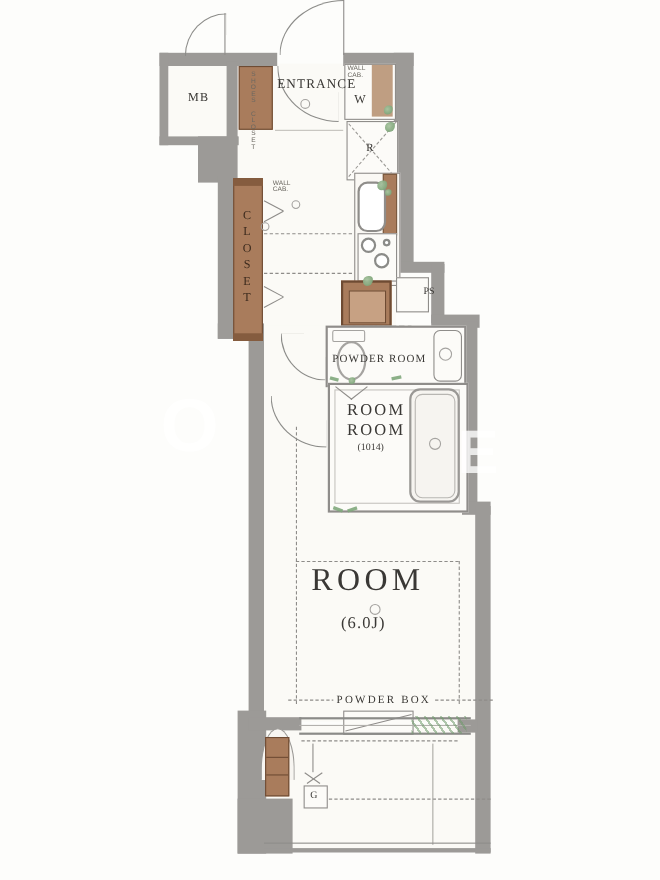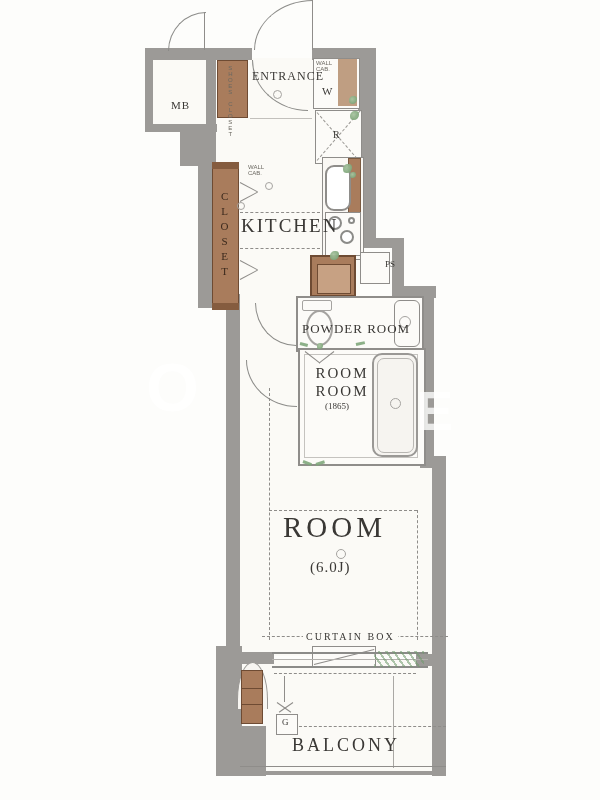--- a/index.html
+++ b/index.html
@@ -100,21 +100,20 @@
   <div class="box" style="left:325px;top:165px;width:22px;height:42px;border-radius:9px;border-width:2px;background:#ffffff"></div>
   <div class="plant" style="left:343px;top:164px;width:9px;height:9px"></div>
   <div class="plant" style="left:350px;top:172px;width:6px;height:6px"></div>
   <div class="box" style="left:325px;top:212px;width:34px;height:42px"></div>
   <div class="burner" style="left:328px;top:216px;width:14px;height:14px"></div>
   <div class="burner" style="left:340px;top:230px;width:14px;height:14px"></div>
   <div class="burner" style="left:348px;top:217px;width:7px;height:7px"></div>
 
   <div class="dash-h" style="left:240px;top:212px;width:80px"></div>
   <div class="dash-h" style="left:240px;top:248px;width:80px"></div>
-  <div class="lbl" style="left:241px;top:216px;font-size:19px;letter-spacing:2px">KITCHEN</div>
   <div class="lbl tiny" style="left:248px;top:164px;width:22px;white-space:normal">WALL CAB.</div>
   <div class="circ" style="left:265px;top:182px;width:6px;height:6px"></div>
   <div class="circ" style="left:237px;top:202px;width:6px;height:6px"></div>
 
   <div class="line" style="left:240px;top:182px;width:20px;transform:rotate(28deg)"></div>
   <div class="line" style="left:240px;top:201px;width:20px;transform:rotate(-28deg)"></div>
   <div class="line" style="left:240px;top:260px;width:20px;transform:rotate(28deg)"></div>
   <div class="line" style="left:240px;top:279px;width:20px;transform:rotate(-28deg)"></div>
 
   <div class="lbl" style="left:252px;top:70px;font-size:12px;letter-spacing:1px">ENTRANCE</div>
@@ -126,72 +125,71 @@
   <div class="lbl" style="left:318px;top:296px;font-size:10px;letter-spacing:2px">COUNTER</div>
 
   <div class="box" style="left:360px;top:252px;width:28px;height:30px"></div>
   <div class="lbl" style="left:385px;top:260px;font-size:9px">PS</div>
 
   <div class="box" style="left:296px;top:296px;width:124px;height:52px;border-width:2px"></div>
   <div class="circ" style="left:302px;top:300px;width:28px;height:9px;border-radius:2px"></div>
   <div class="circ" style="left:306px;top:310px;width:23px;height:32px;border-width:2px"></div>
   <div class="box" style="left:394px;top:300px;width:24px;height:45px;border-radius:6px"></div>
   <div class="circ" style="left:399px;top:316px;width:10px;height:10px"></div>
-  <div class="lbl" style="left:302px;top:322px;font-size:13px;letter-spacing:1px">POWDER ROOM</div>
+  <div class="lbl" style="left:302px;top:322px;font-size:10px;letter-spacing:1px">POWDER ROOM</div>
   <div class="gtick" style="left:300px;top:342px;width:8px;transform:rotate(15deg)"></div>
   <div class="gtick" style="left:356px;top:343px;width:9px;transform:rotate(-12deg)"></div>
 
   <div class="arc-bl" style="left:255px;top:303px;width:40px;height:42px"></div>
   <div class="arc-bl" style="left:246px;top:360px;width:50px;height:46px"></div>
 
   <div class="box" style="left:298px;top:348px;width:124px;height:114px;border-width:2px"></div>
   <div class="abs" style="left:304px;top:354px;width:112px;height:102px;border:1px solid #c5c3bf"></div>
   <div class="tub" style="left:372px;top:353px;width:46px;height:104px"></div>
   <div class="tubin" style="left:377px;top:358px;width:35px;height:93px"></div>
   <div class="circ" style="left:390px;top:398px;width:9px;height:9px"></div>
   <div class="line" style="left:305px;top:351px;width:19px;transform:rotate(38deg)"></div>
   <div class="line" style="left:334px;top:351px;width:19px;transform:rotate(142deg)"></div>
   <div class="lbl" style="left:313px;top:366px;font-size:15px;letter-spacing:2px;text-align:center;width:58px">ROOM</div>
   <div class="lbl" style="left:310px;top:384px;font-size:15px;letter-spacing:2px;text-align:center;width:64px">ROOM</div>
-  <div class="lbl" style="left:325px;top:402px;font-size:9px">(1865)</div>
+  <div class="lbl" style="left:325px;top:402px;font-size:9px">(1014)</div>
   <div class="plant" style="left:317px;top:343px;width:6px;height:6px"></div>
   <div class="gtick" style="left:303px;top:460px;width:9px;transform:rotate(20deg)"></div>
   <div class="gtick" style="left:316px;top:463px;width:9px;transform:rotate(-18deg)"></div>
 
   <div class="dash-v" style="left:269px;top:388px;height:252px"></div>
   <div class="dash-h" style="left:269px;top:510px;width:148px"></div>
   <div class="dash-v" style="left:417px;top:510px;height:130px"></div>
 
   <div class="lbl" style="left:283px;top:512px;font-size:29px;letter-spacing:4px">ROOM</div>
   <div class="circ" style="left:336px;top:549px;width:8px;height:8px"></div>
   <div class="lbl" style="left:310px;top:560px;font-size:15px;letter-spacing:1px">(6.0J)</div>
 
   <div class="dash-h" style="left:262px;top:636px;width:186px"></div>
-  <div class="lbl" style="left:303px;top:632px;font-size:10px;letter-spacing:2px;background:#fbfaf6;padding:0 3px">CURTAIN BOX</div>
+  <div class="lbl" style="left:303px;top:632px;font-size:10px;letter-spacing:2px;background:#fbfaf6;padding:0 3px">POWDER BOX</div>
   <div class="box" style="left:312px;top:646px;width:62px;height:20px"></div>
   <div class="line" style="left:314px;top:664px;width:62px;transform:rotate(-14deg)"></div>
   <div class="abs" style="left:272px;top:652px;width:156px;height:16px;border-top:2px solid #8b8b88;border-bottom:2px solid #8b8b88;box-sizing:border-box"></div>
   <div class="thinline" style="left:272px;top:659px;width:156px;height:1px;background:#b3b1ad"></div>
   <div class="ghatch" style="left:374px;top:651px;width:50px;height:16px"></div>
 
   <div class="dash-h" style="left:274px;top:673px;width:142px"></div>
   <div class="dash-h" style="left:294px;top:726px;width:152px"></div>
   <div class="thinline" style="left:393px;top:676px;width:1px;height:92px;background:#aaa8a4"></div>
-  <div class="lbl" style="left:292px;top:736px;font-size:18px;letter-spacing:3px">BALCONY</div>
   <div class="thinline" style="left:240px;top:766px;width:206px;height:1px"></div>
   <div class="wall" style="left:240px;top:771px;width:206px;height:4px"></div>
 
   <div class="arch" style="left:237px;top:662px;width:29px;height:46px"></div>
   <div class="wood" style="left:241px;top:670px;width:22px;height:54px"></div>
   <div class="thinline" style="left:242px;top:688px;width:20px;height:1px;background:#6e4b33"></div>
   <div class="thinline" style="left:242px;top:704px;width:20px;height:1px;background:#6e4b33"></div>
   <div class="thinline" style="left:284px;top:676px;width:1px;height:26px"></div>
   <div class="line" style="left:277px;top:702px;width:17px;transform:rotate(35deg)"></div>
   <div class="line" style="left:293px;top:702px;width:17px;transform:rotate(145deg)"></div>
   <div class="box" style="left:276px;top:714px;width:20px;height:19px"></div>
   <div class="lbl" style="left:282px;top:718px;font-size:9px">G</div>
 
-  <div class="lbl" style="left:171px;top:100px;font-size:11px;letter-spacing:1px">MB</div>
+  <div class="lbl" style="left:171px;top:84px;font-size:11px;letter-spacing:1px">MB</div>
 
   <div class="wm" style="left:146px;top:348px;font-size:68px">O</div>
   <div class="wm" style="left:416px;top:378px;font-size:56px">E</div>
 
 </div>
 
 </body></html>

